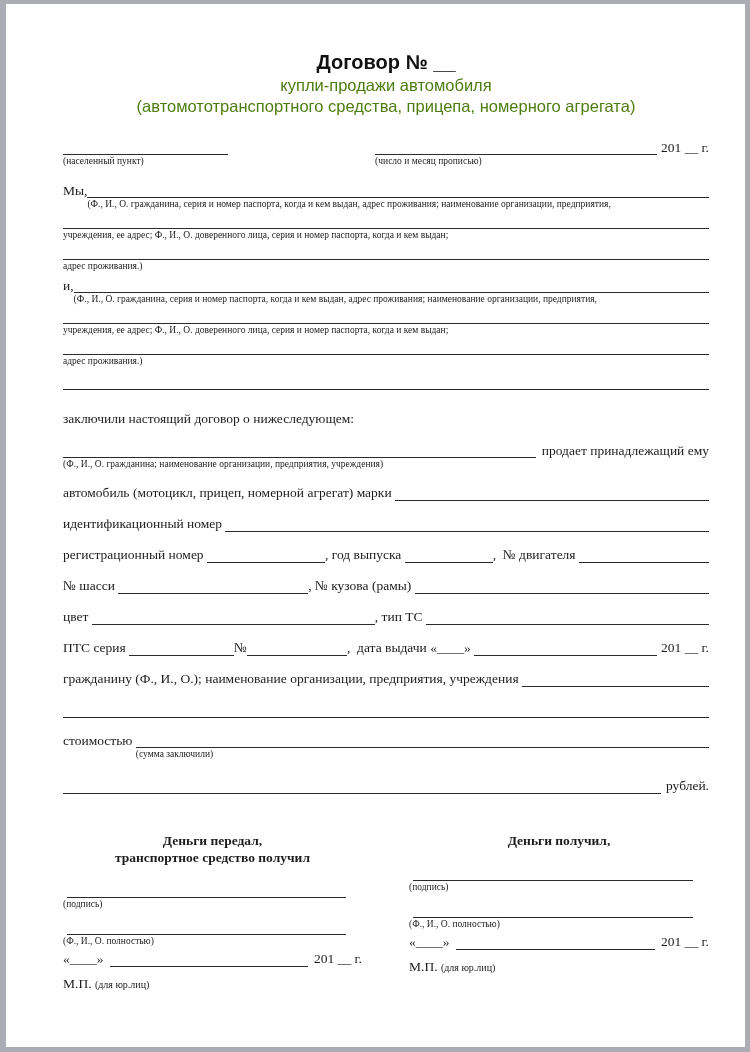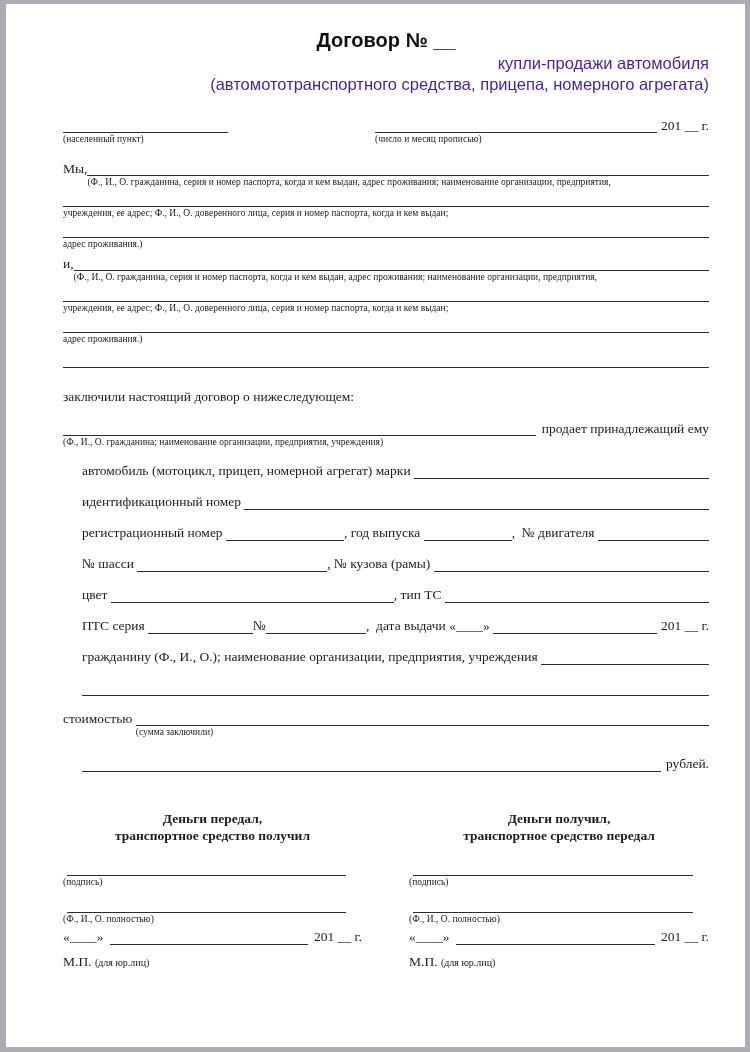--- a/index.html
+++ b/index.html
@@ -2,30 +2,30 @@
 <html><head>
 <meta charset="utf-8">
 <style>
   html,body { margin:0; padding:0; background:#9a9aa2; }
   .frame {
     width:750px; height:1052px; box-sizing:border-box;
     background:#abacb4; padding:4px 5px 5px 6px;
   }
   .sheet {
     width:100%; height:100%; box-sizing:border-box; background:#ffffff;
-    padding:24px 36px 0 57px; overflow:hidden;
+    padding:46px 36px 0 57px; overflow:hidden;
     font-family:"Liberation Serif", serif; font-size:13.5px; color:#1c1c1c;
   }
   .doc-title {
     text-align:center; font-family:"Liberation Sans", sans-serif;
     font-weight:bold; font-size:20px; line-height:25px; color:#111;
   }
   .doc-sub {
-    text-align:right; font-family:"Liberation Sans", sans-serif;
-    font-size:16.5px; line-height:21px; color:#4c1d95;
+    text-align:center; font-family:"Liberation Sans", sans-serif;
+    font-size:16.5px; line-height:21px; color:#4d7c0f;
   }
   .flex { display:flex; }
   .grow { flex:1 1 auto; }
   .spacer { flex:1 1 auto; }
   .lbl { line-height:18px; white-space:pre; }
   .ln { border-bottom:1px solid #2b2b2b; height:15px; }
   .cap { font-size:9.5px; line-height:12px; white-space:nowrap; overflow:hidden; }
   .lineblock { min-width:0; }
 
   .date-row { margin-top:22px; }
@@ -36,21 +36,21 @@
   .party-row { margin-top:15px; }
   .cap-row { margin-top:3px; }
   .plain-line-row { margin-top:6px; }
   .plain-line-row .ln { height:16px; }
 
   .concluded { margin-top:20px; line-height:17px; }
 
   .seller-row { margin-top:15px; }
   .seller-row .lbl { margin-left:6px;font-family:Liberation Serif, serif; }
 
-  .frow { display:flex; align-items:flex-end; margin-top:14px; line-height:17px;margin-left:19px; }
+  .frow { display:flex; align-items:flex-end; margin-top:14px; line-height:17px; }
   .frow .blank { border-bottom:1px solid #2b2b2b; height:16px; }
   .frow .lbl { line-height:17px; }
   .w118 { width:118px; } .w88 { width:88px; } .w190 { width:190px; }
   .w283 { width:283px; } .w105 { width:105px; } .w100 { width:100px; }
   .cost-row { margin-top:14px; }
   .rub-row { margin-top:17px; }
   .rub-row .lbl { margin-left:5px; }
 
   .sig-section { margin-top:38px;font-family:Liberation Serif, serif; }
   .sig-col { width:299px; }
@@ -220,21 +220,20 @@
         <div class="sig-seal">
           <span>М.П.</span>
           <span class="small">(для юр.лиц)</span>
         </div>
       </div>
 
       <div class="spacer"></div>
 
       <div class="sig-col rightc">
         <div class="sig-head">Деньги получил,</div>
-        <div class="sig-head">транспортное средство передал</div>
         <div class="lineblock sig-ln">
           <div class="ln"></div>
           <div class="cap">(подпись)</div>
         </div>
         <div class="lineblock sig-ln2">
           <div class="ln"></div>
           <div class="cap">(Ф., И., О. полностью)</div>
         </div>
         <div class="sig-date">
           <span class="lbl">«____»</span>

